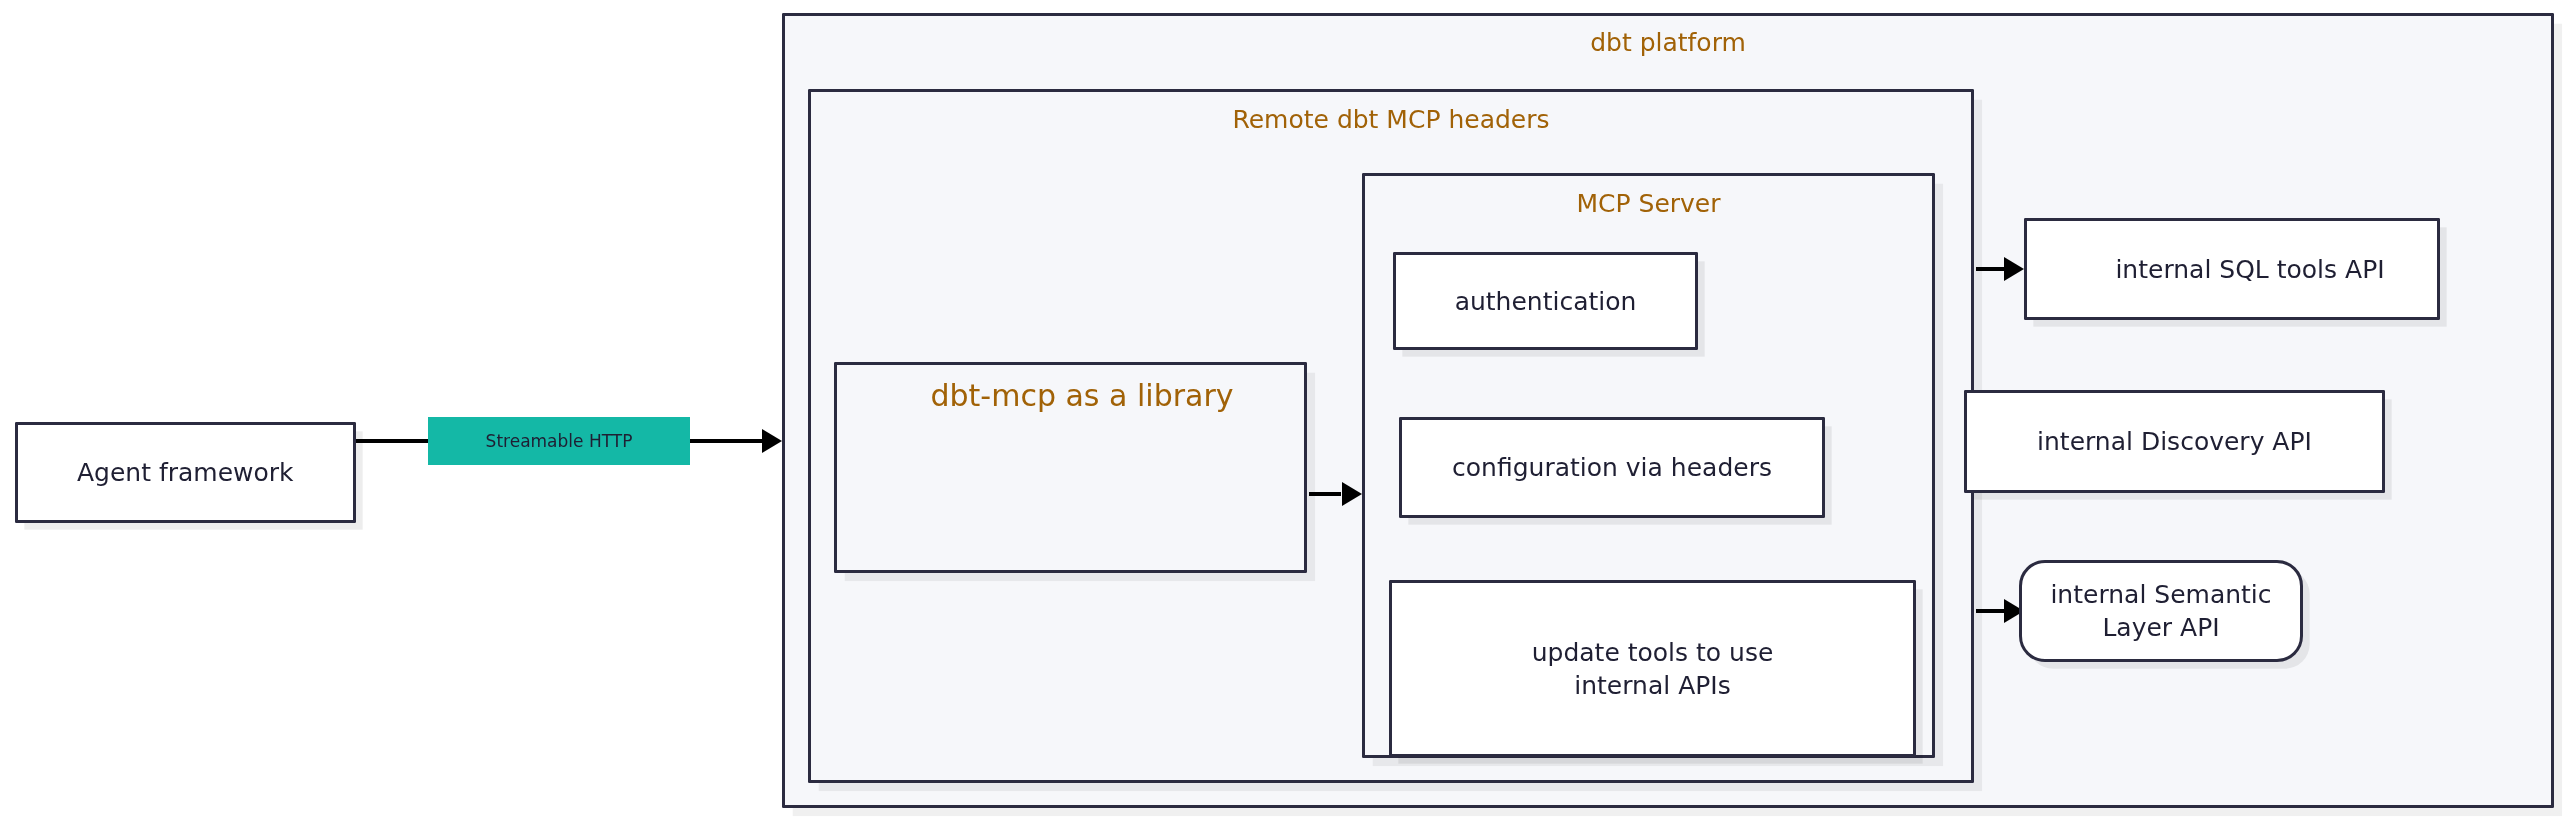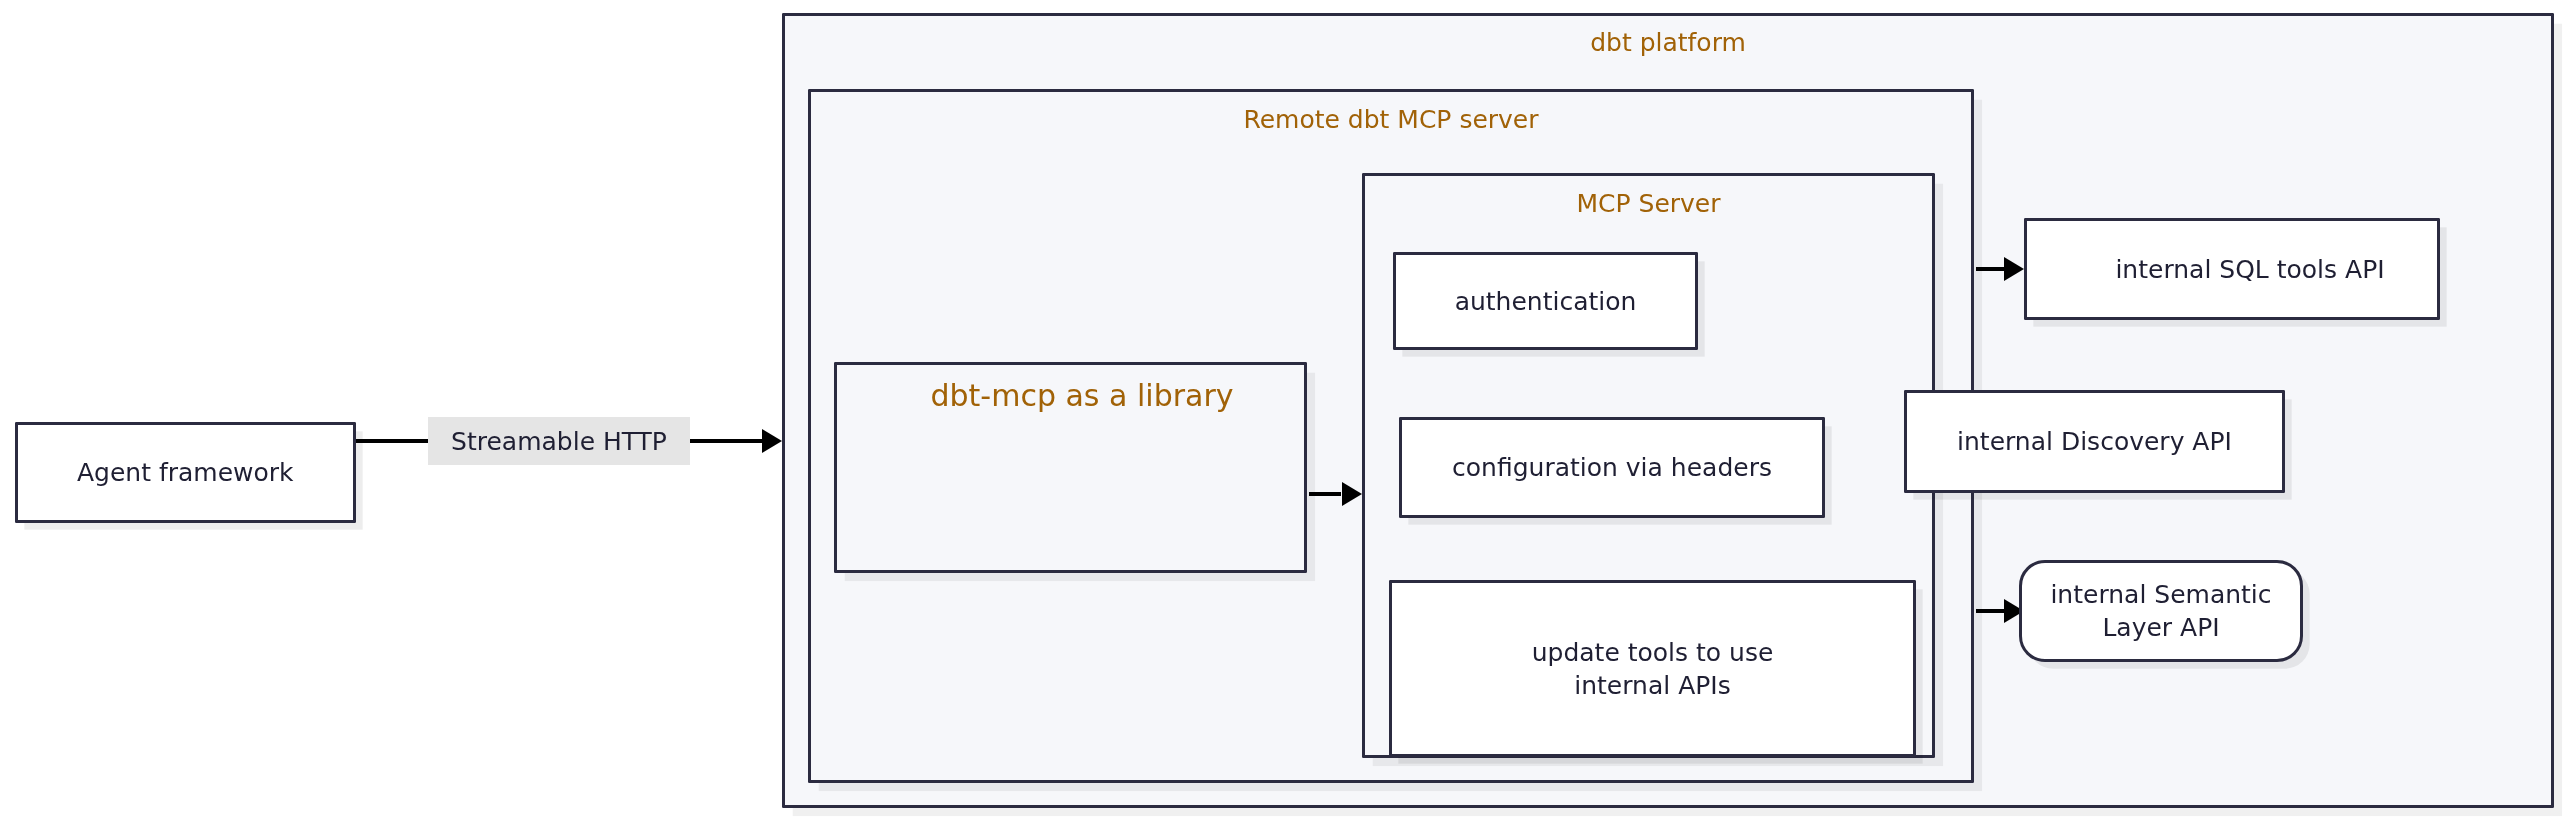--- a/index.html
+++ b/index.html
@@ -72,21 +72,21 @@
   #remote-mcp-server > .cluster-title { top: 13.4px; }
   #dbt-mcp-library       { left: 834px; top: 362px;  width: 473px;  height: 211px; }
   #dbt-mcp-library > .cluster-title { top: 13.4px; }
   #tools-and-instructions{ left: 851px; top: 443px;  width: 430px;  height: 102px; }
   #mcp-server            { left: 1362px; top: 173px;  width: 573px;  height: 585px; }
   #mcp-server > .cluster-title { top: 13.4px; }
   #authentication        { left: 1393px; top: 252px;  width: 305px;  height: 98px; }
   #configuration-headers { left: 1399px; top: 417px;  width: 426px;  height: 101px; }
   #update-tools          { left: 1389px; top: 580px;  width: 527px;  height: 177px; }
   #internal-sql-api      { left: 2024px; top: 218px;  width: 416px;  height: 102px; padding-left: 36px; }
-  #internal-discovery-api{ left: 1904px; top: 390px;  width: 381px;  height: 103px; justify-content: center; }
+  #internal-discovery-api{ left: 1964px; top: 390px;  width: 421px;  height: 103px; justify-content: center; }
   #internal-semantic-api { left: 2019px; top: 560px;  width: 284px;  height: 102px; border-radius: 26px; }
 
   
   .edge {
     position: absolute;
     background: #000000;
     height: 4px;
     z-index: 2;
   }
   .arrowhead {
@@ -103,23 +103,23 @@
   #edge-agent-b  { left: 690px; top: 439px; width: 72px; }
   #arrow-agent   { left: 762px; top: 429px; }
 
   
   #edge-label-streamable-http {
     position: absolute;
     left: 428px;
     top: 417px;
     width: 262px;
     height: 48px;
-    background: #e5e5e5;
+    background: #14b8a6;
     color: #1f1f33;
-    font-size: 25px;
+    font-size: 17px;
     display: flex;
     align-items: center;
     justify-content: center;
     white-space: nowrap;
     z-index: 4;
   }
 
   
   #edge-tools   { left: 1309px; top: 492px; width: 32px; }
   #arrow-tools  { left: 1342px; top: 482px; }
@@ -144,21 +144,21 @@
   <div class="edge" id="edge-agent-a"></div>
   <div class="edge" id="edge-agent-b"></div>
   <div class="arrowhead" id="arrow-agent"></div>
   <div id="edge-label-streamable-http">Streamable HTTP</div>
 
   <div class="cluster" id="dbt-platform">
     <div class="cluster-title fs-platform">dbt platform</div>
   </div>
 
   <div class="cluster" id="remote-mcp-server">
-    <div class="cluster-title fs-remote">Remote dbt MCP server</div>
+    <div class="cluster-title fs-remote">Remote dbt MCP headers</div>
   </div>
 
   <div class="cluster" id="dbt-mcp-library">
     <div class="cluster-title fs-lib">dbt-mcp as a library</div>
   </div>
 
 
   <div class="edge" id="edge-tools"></div>
   <div class="arrowhead" id="arrow-tools"></div>
 

